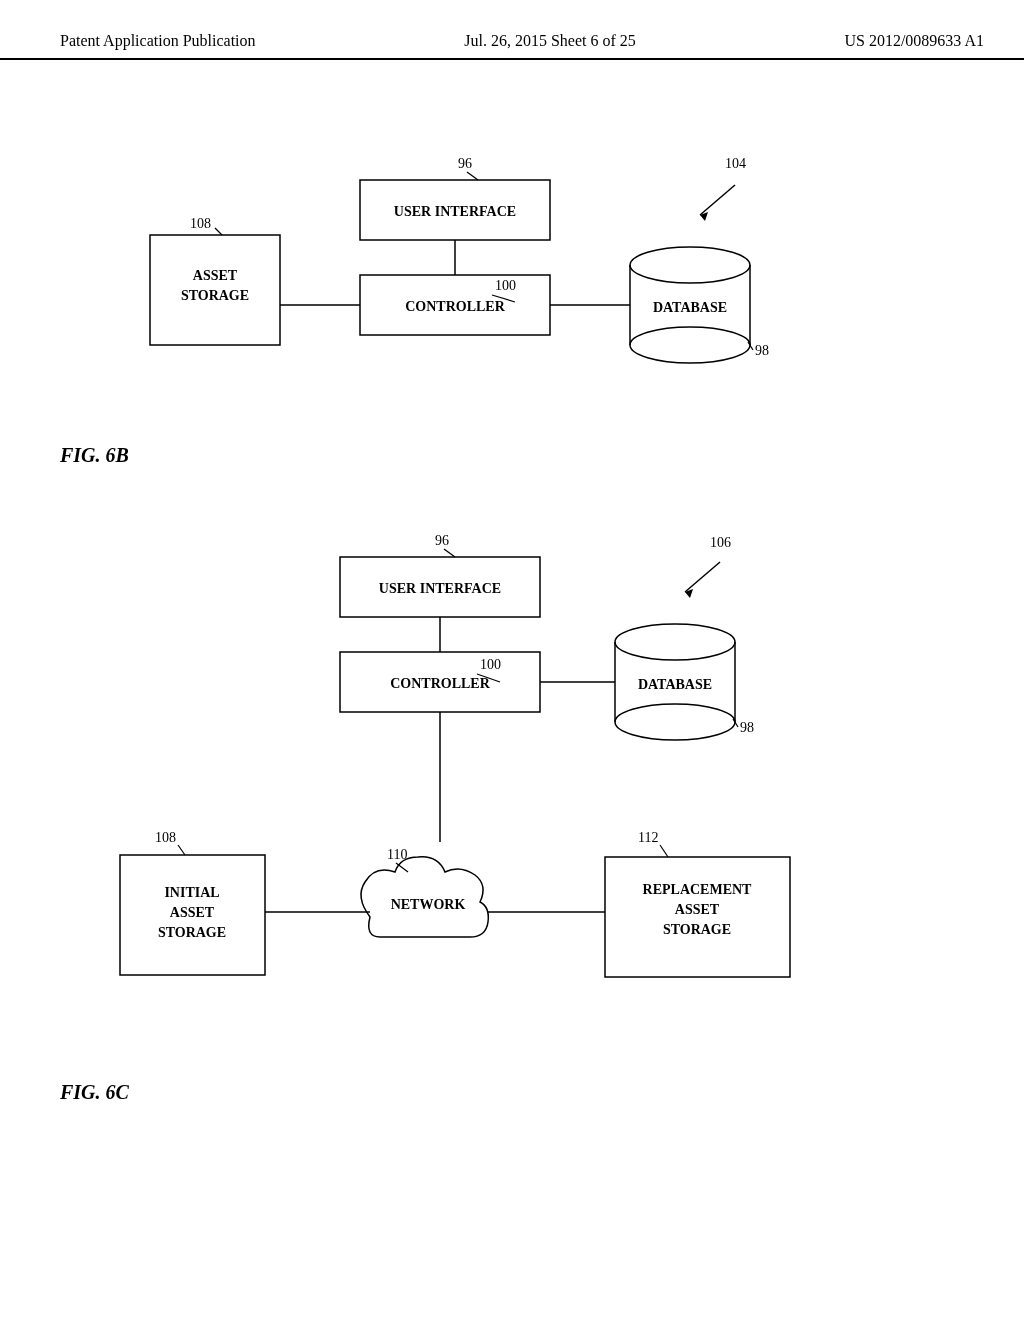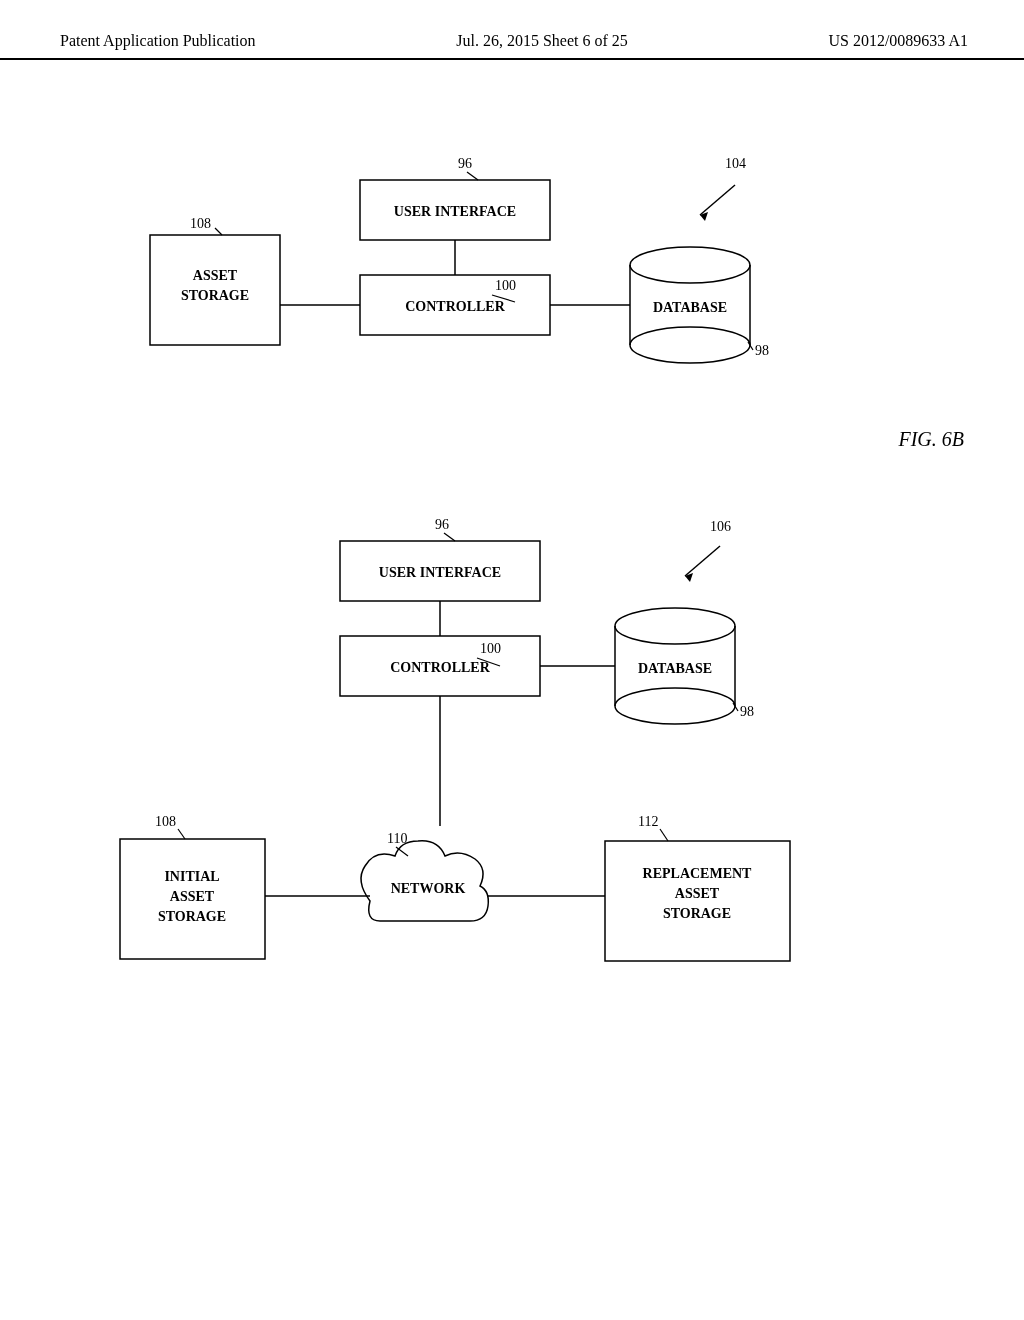--- a/index.html
+++ b/index.html
@@ -10,21 +10,21 @@
       min-height: 1320px;
       position: relative;
       overflow-x: hidden;
     }
 
     
     .header {
       display: flex;
       justify-content: space-between;
       align-items: flex-start;
-      padding: 32px 56px 0 60px;
+      padding: 32px 40px 0 60px;
       border-bottom: 2px solid #000;
       padding-bottom: 8px;
     }
 
     
     .content {
       padding: 20px 60px;
       position: relative;
     }
 
@@ -33,24 +33,24 @@
       margin-bottom: 20px;
     }
 
     
     svg {
       display: block;
     }
 
     .fig-label {
       font-size: 20px;
-      font-weight: normal;
-      text-align: right;
+      font-weight: bold;
+      text-align: left;
       font-style: italic;
-      margin: 8px 0 30px 0;
+      margin: 24px 0 30px 0;
       font-family: 'Times New Roman', Times, serif;
     }
   </style>
 </head>
 <body>
 
 <div class="header">
   <div>Patent Application Publication</div>
   <div>Jul. 26, 2015  Sheet 6 of 25</div>
   <div>US 2012/0089633 A1</div>
@@ -163,15 +163,16 @@
 
       <rect x="545" y="360" width="185" height="120" fill="none" stroke="#000" stroke-width="1.5"></rect>
       <text x="637" y="397" font-size="14" font-family="Times New Roman" text-anchor="middle" font-weight="bold">REPLACEMENT</text>
       <text x="637" y="417" font-size="14" font-family="Times New Roman" text-anchor="middle" font-weight="bold">ASSET</text>
       <text x="637" y="437" font-size="14" font-family="Times New Roman" text-anchor="middle" font-weight="bold">STORAGE</text>
 
       <line x1="428" y1="415" x2="545" y2="415" stroke="#000" stroke-width="1.5"></line>
 
     </svg>
 
+    <div class="fig-label">FIG. 6C</div>
   </div>
 
 </div>
 
 </body></html>

